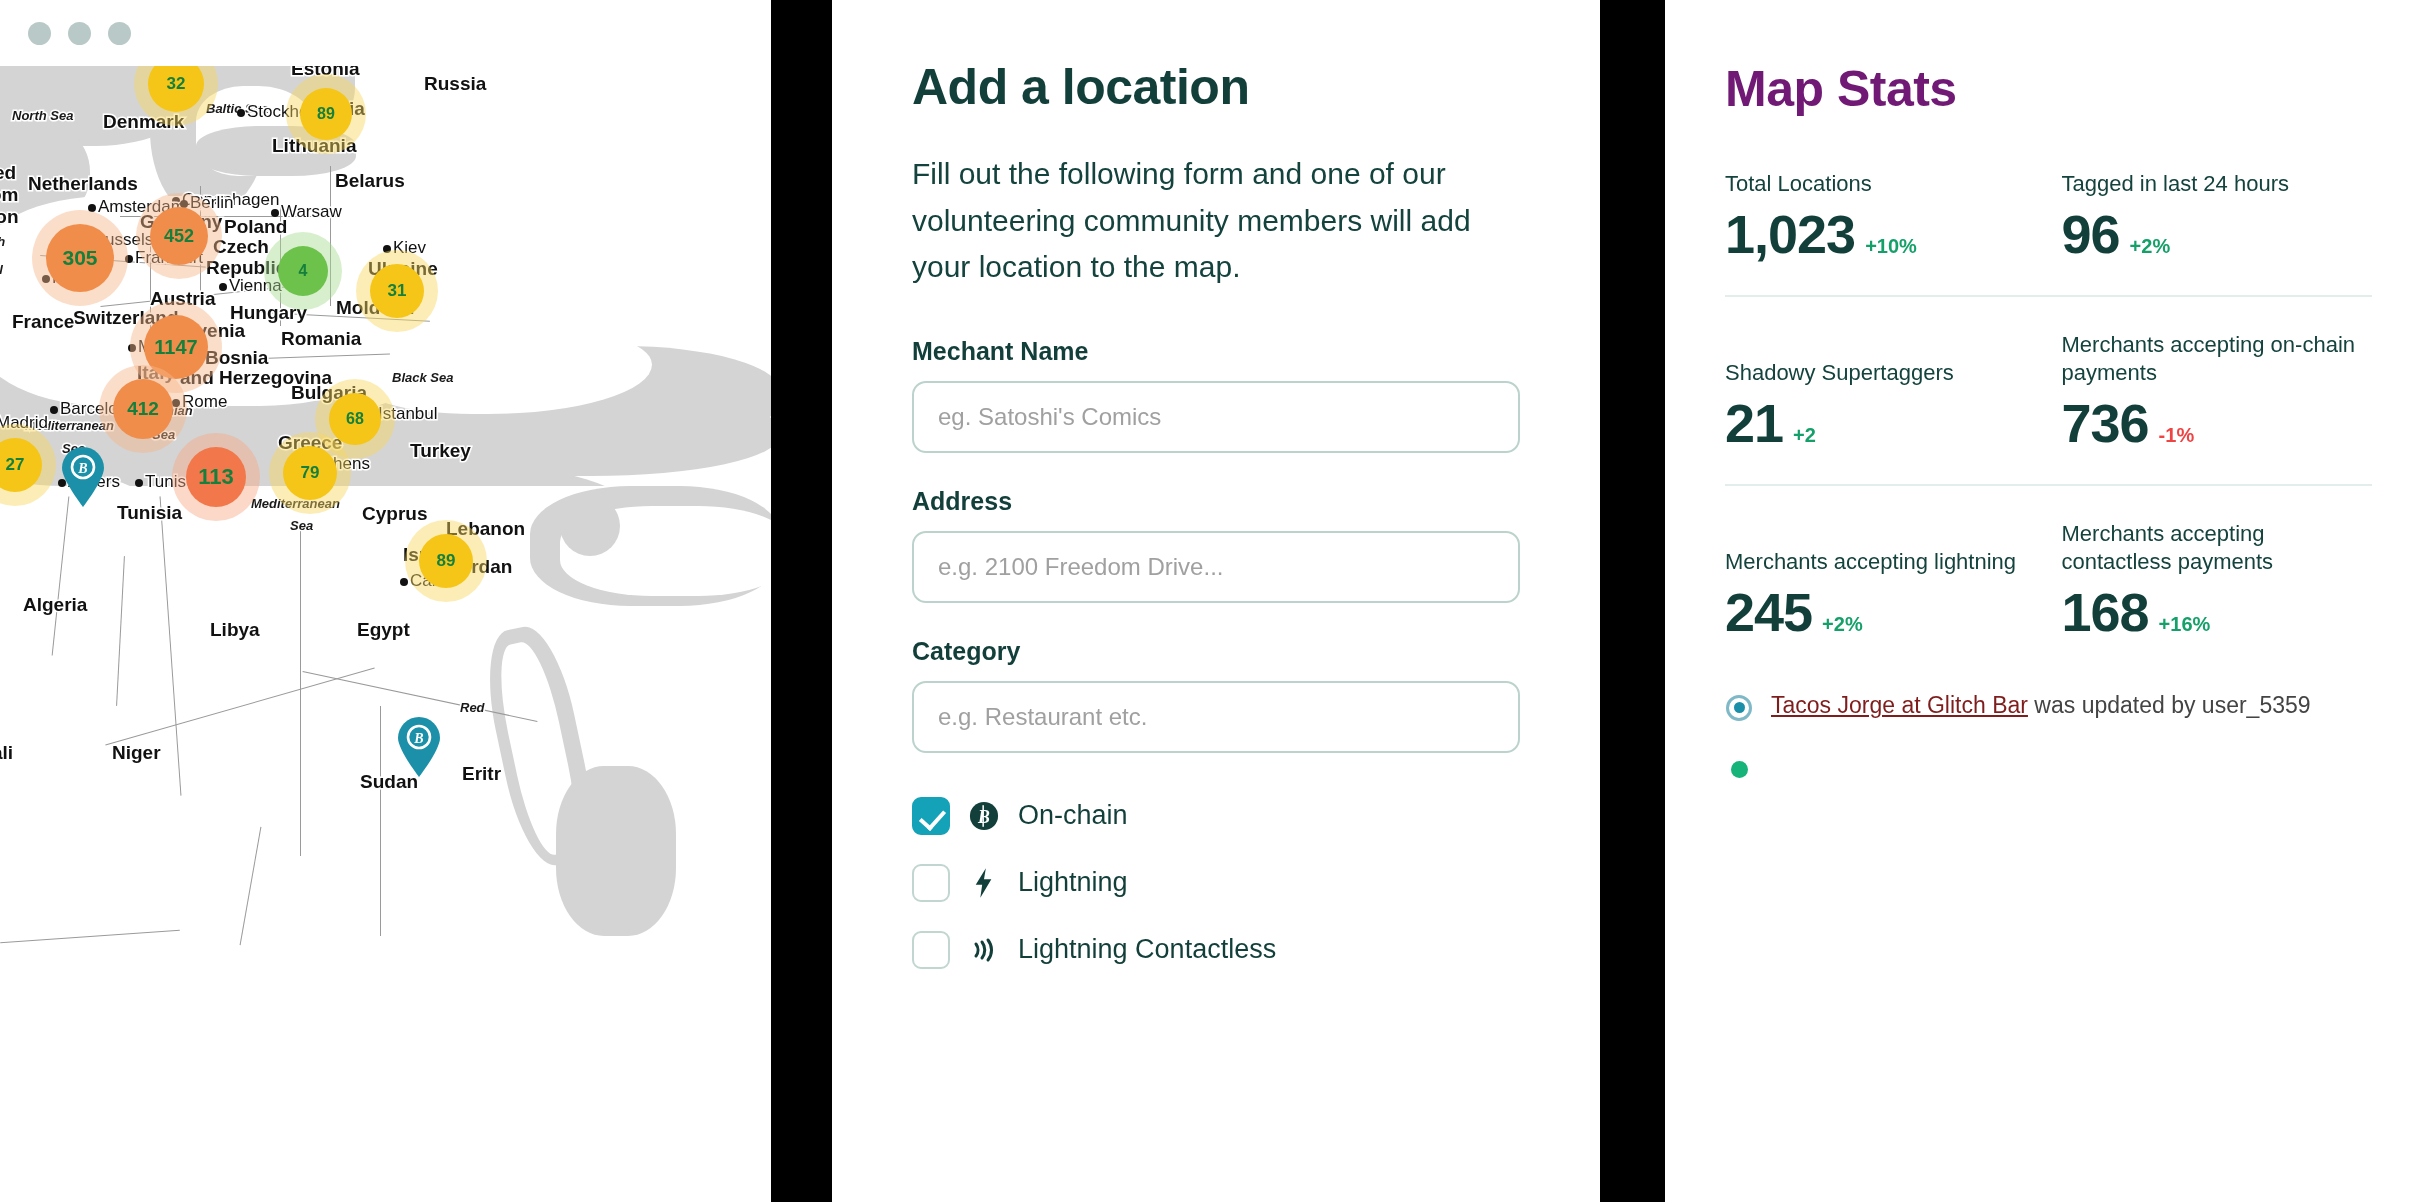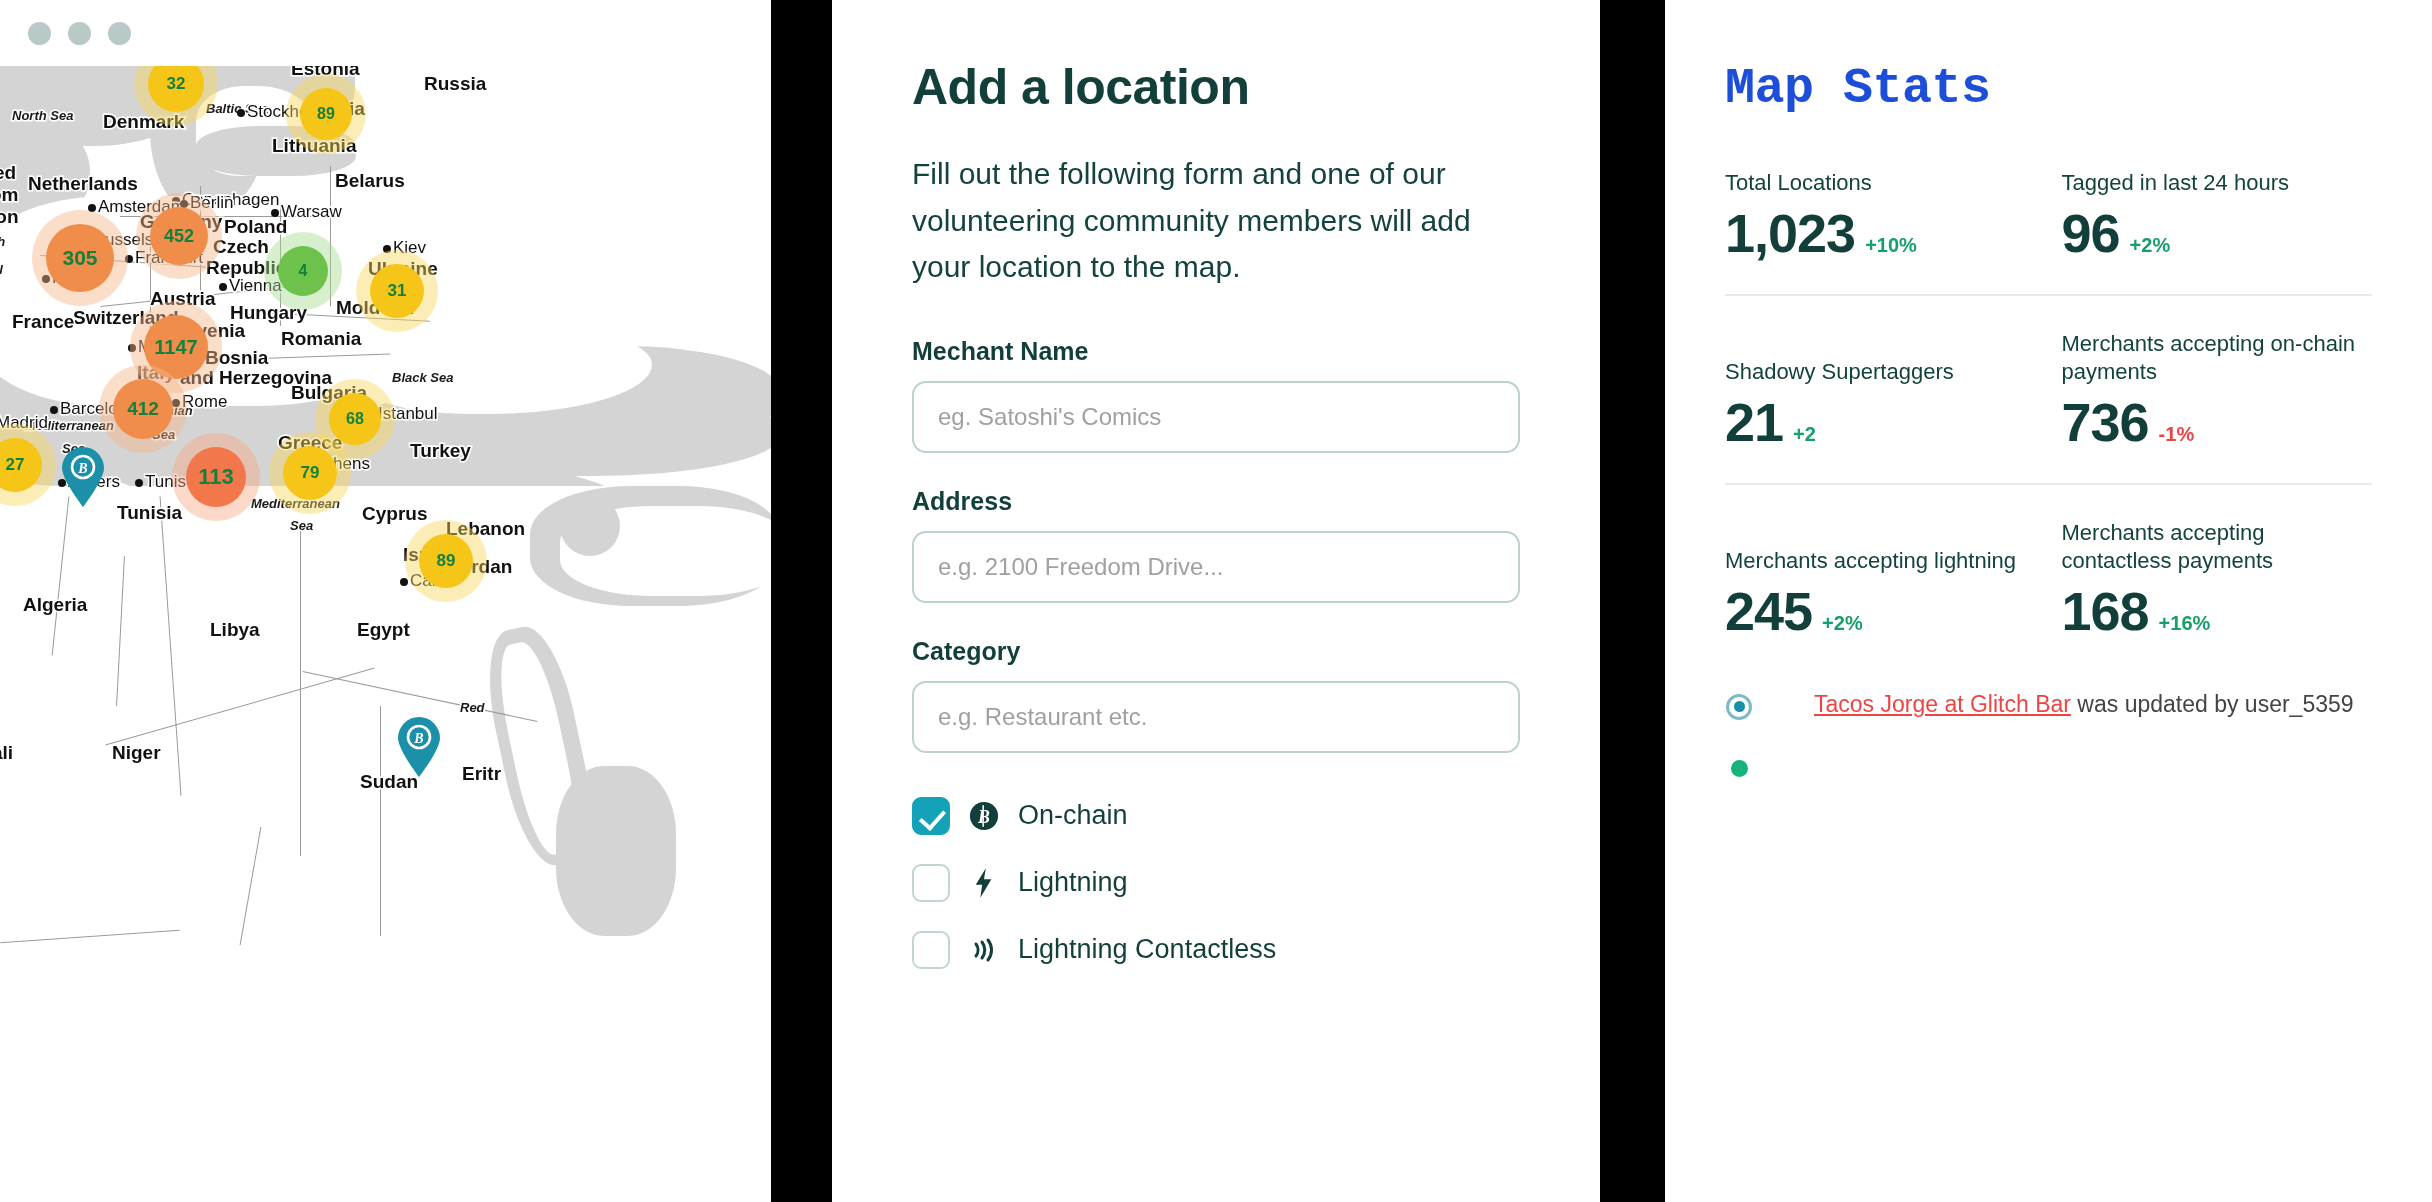--- a/index.html
+++ b/index.html
@@ -108,44 +108,43 @@
   }
   .check-icon { width:32px; height:32px; flex:0 0 auto; display:flex; align-items:center; justify-content:center;}
   .check-label { font-size:27px; color:#123f3a; white-space:nowrap; }
 
   
   .stats-pane {
     position:absolute; left:1665px; top:0; width:767px; height:1202px;
     background:#ffffff; padding:60px 60px 0 60px;
   }
   .stats-title {
-    font-size:50px; font-weight:700; color:#1d4ed8; letter-spacing:-0.5px;
+    font-size:50px; font-weight:700; color:#701a75; letter-spacing:-0.5px;
     margin-bottom:52px;
-    font-family:Liberation Mono, monospace;
   }
   .stat-grid { display:grid; grid-template-columns:1fr 1fr; column-gap:26px; }
   .stat-cell { display:flex; flex-direction:column; justify-content:flex-end; }
   .stat-label {
     font-size:22px; color:#14433e; line-height:1.28; font-weight:400;
   }
   .stat-valrow { display:flex; align-items:baseline; gap:10px; margin-top:8px; }
   .stat-value { font-size:54px; font-weight:700; color:#123f3a; letter-spacing:-1px; line-height:1.05;}
   .stat-delta { font-size:20px; font-weight:600; }
   .delta-up { color:#15a06a; }
   .delta-down { color:#ef4444; }
   .stat-sep { height:2px; background:#e3edeb; margin:32px 0 34px 0; }
 
   .feed { margin-top:48px; display:flex; flex-direction:column; gap:28px; }
   .feed-row { display:flex; gap:18px; align-items:flex-start; }
   .feed-bullet { flex:0 0 auto; margin-top:5px; width:28px; height:28px; display:flex; align-items:center; justify-content:center;}
   .ring { width:26px; height:26px; border-radius:50%; border:3px solid #7fb9c7; display:flex; align-items:center; justify-content:center; }
   .ring i { width:11px; height:11px; border-radius:50%; background:#1b8fa8; display:block;}
   .solid { width:17px; height:17px; border-radius:50%; background:#16b37a; }
   .feed-text { font-size:23px; line-height:1.45; color:#444; max-width:600px; }
-  .feed-link { color:#ef4444;margin-left:43px; }
+  .feed-link { color:#7f1d1d; }
 </style>
 </head>
 <body>
 
 <div id="root">
 
   <div class="map-pane">
 
     <div class="titlebar">
       <span class="dot"></span>

